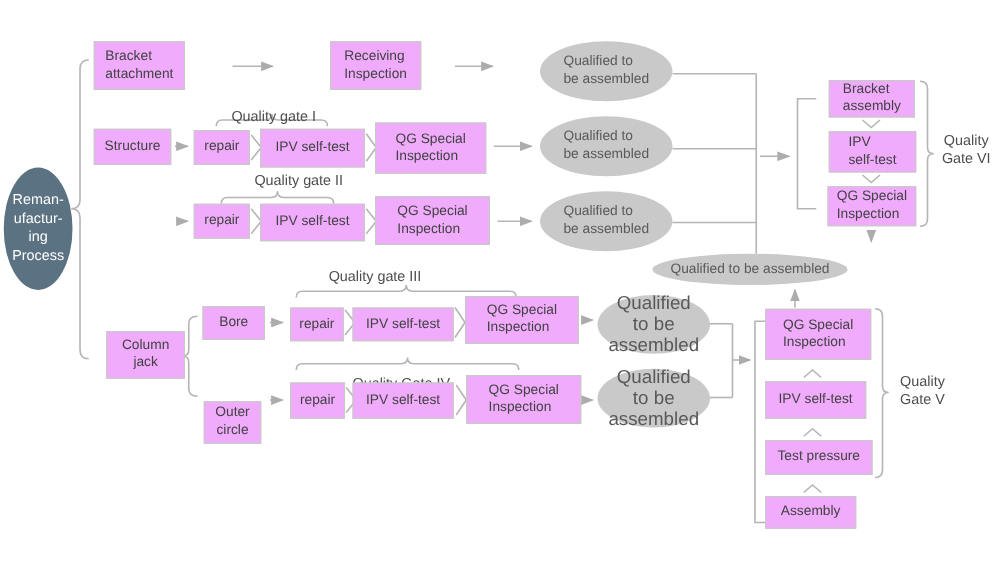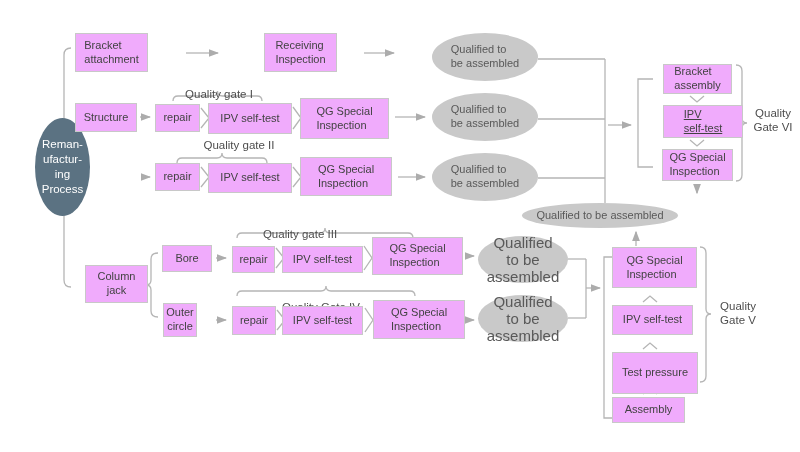--- a/index.html
+++ b/index.html
@@ -84,21 +84,21 @@
     <polyline points="364,246 372,258 364,270"></polyline>
     <polyline points="277,310 285,320 277,330"></polyline>
     <polyline points="365,308 373,320 365,332"></polyline>
     <polyline points="690,96 697,102 704,96"></polyline>
     <polyline points="690,140 697,146 704,140"></polyline>
     <polyline points="643,302 650,296 657,302"></polyline>
     <polyline points="643,349 650,343 657,349"></polyline>
     <polyline points="643,394 650,388 657,394"></polyline>
   </svg>
 
-  <div class="node dark proc" style="left:3px;top:118px;width:55px;height:98px;margin-left:32px;">Reman-
+  <div class="node dark proc" style="left:3px;top:134px;width:55px;height:98px;">Reman-
 ufactur-
 ing
 Process</div>
 
   <div class="node tl" style="left:75px;top:33px;width:73px;height:39px;">Bracket
 attachment</div>
   <div class="node tl" style="left:264px;top:33px;width:73px;height:39px;">Receiving
 Inspection</div>
   <div class="node ell tl" style="left:432px;top:33px;width:106px;height:48px;">Qualified to
 be assembled</div>
@@ -115,51 +115,51 @@
   <div class="lbl" style="left:193px;top:139px;width:92px;">Quality gate II</div>
   <div class="node" style="left:155px;top:163px;width:45px;height:28px;">repair</div>
   <div class="node" style="left:208px;top:163px;width:84px;height:30px;">IPV self-test</div>
   <div class="node tl" style="left:300px;top:157px;width:92px;height:39px;">QG Special
 Inspection</div>
   <div class="node ell tl" style="left:432px;top:153px;width:106px;height:48px;">Qualified to
 be assembled</div>
 
   <div class="node tl" style="left:663px;top:64px;width:69px;height:30px;">Bracket
 assembly</div>
-  <div class="node tl" style="left:663px;top:105px;width:80px;height:33px;text-decoration:underline;">IPV
+  <div class="node tl" style="left:663px;top:105px;width:70px;height:33px;">IPV
 self-test</div>
   <div class="node tl" style="left:662px;top:149px;width:71px;height:32px;">QG Special
 Inspection</div>
   <div class="lbl tl" style="left:748px;top:107px;width:50px;">Quality
 Gate VI</div>
   <div class="node ell" style="left:522px;top:203px;width:156px;height:25px;">Qualified to be assembled</div>
 
   <div class="node" style="left:85px;top:265px;width:63px;height:38px;">Column
 jack</div>
-  <div class="lbl" style="left:250px;top:228px;width:100px;text-align:center;">Quality gate III</div>
+  <div class="lbl" style="left:250px;top:216px;width:100px;text-align:center;">Quality gate III</div>
   <div class="node" style="left:162px;top:245px;width:50px;height:27px;">Bore</div>
   <div class="node" style="left:232px;top:246px;width:43px;height:27px;">repair</div>
   <div class="node" style="left:282px;top:246px;width:81px;height:27px;">IPV self-test</div>
   <div class="node tl" style="left:372px;top:237px;width:91px;height:38px;">QG Special
 Inspection</div>
   <div class="lbl" style="left:271px;top:271px;width:100px;margin-top:30px;">Quality Gate IV</div>
-  <div class="node" style="left:163px;top:303px;width:34px;height:34px;">Outer
+  <div class="node" style="left:163px;top:321px;width:46px;height:34px;">Outer
 circle</div>
   <div class="node" style="left:232px;top:306px;width:44px;height:29px;">repair</div>
   <div class="node" style="left:282px;top:306px;width:81px;height:29px;">IPV self-test</div>
   <div class="node tl" style="left:373px;top:300px;width:92px;height:39px;">QG Special
 Inspection</div>
   <div class="node ell tl small" style="left:478px;top:236px;width:90px;height:47px;">Qualified
 to be
 assembled</div>
   <div class="node ell tl small" style="left:478px;top:295px;width:90px;height:47px;">Qualified
 to be
 assembled</div>
 
   <div class="node tl" style="left:612px;top:247px;width:85px;height:41px;">QG Special
 Inspection</div>
   <div class="node" style="left:612px;top:305px;width:81px;height:30px;">IPV self-test</div>
-  <div class="node" style="left:612px;top:352px;width:86px;height:42px;">Test pressure</div>
+  <div class="node" style="left:612px;top:352px;width:86px;height:28px;">Test pressure</div>
   <div class="node" style="left:612px;top:397px;width:73px;height:26px;">Assembly</div>
   <div class="lbl tl" style="left:713px;top:300px;width:50px;">Quality
 Gate V</div>
 
 </div>
 
 </body></html>

